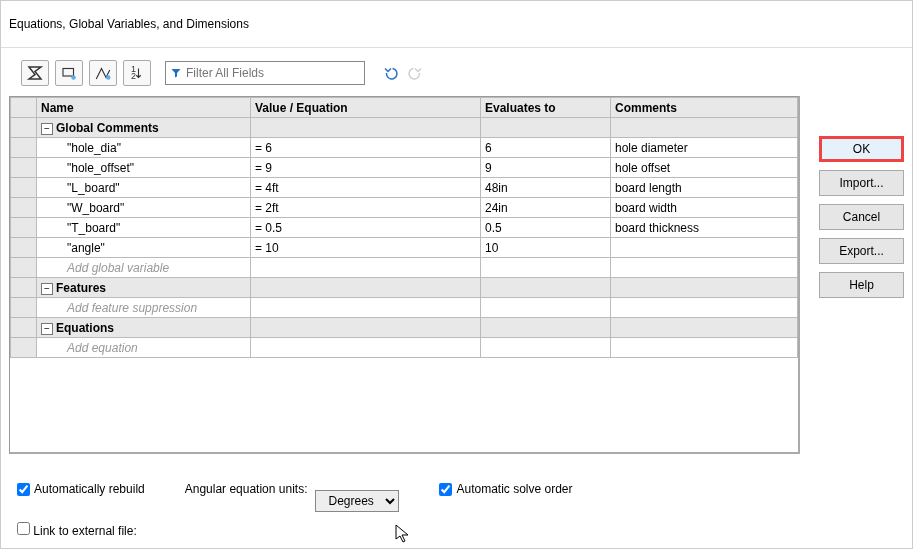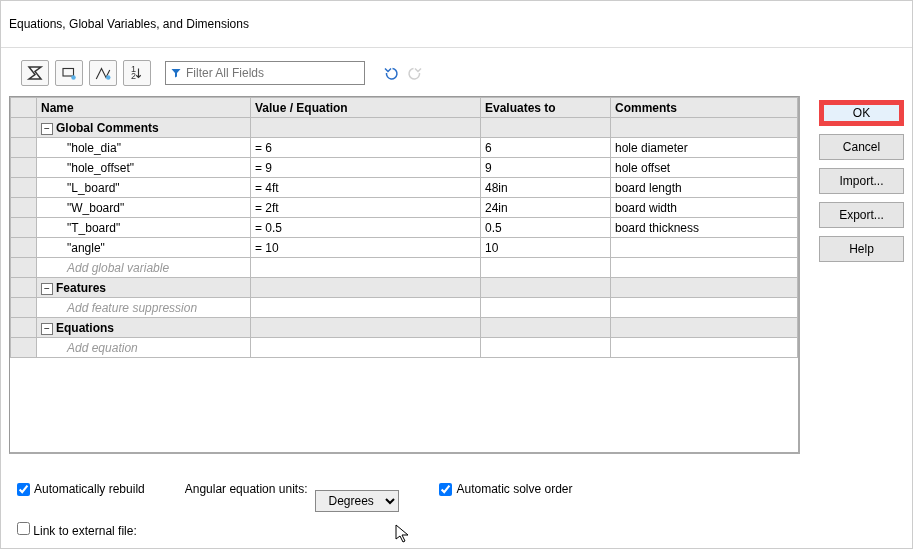--- a/index.html
+++ b/index.html
@@ -148,22 +148,23 @@
       gap: 8px;
       padding-top: 4px;
     }
     .side-buttons button {
       height: 26px;
       border: 1px solid #aaa;
       background: #e6e6e6;
       cursor: default;
     }
     .side-buttons button.ok {
-      border: 5px solid #ef4444;
+      border: 3px solid #ef4444;
       background: #e5f1fb;
+      margin-top: 36px;
     }
     .bottom-bar {
       display: flex;
       align-items: center;
       gap: 40px;
       padding: 12px 8px 10px 8px;
       border-top: none;
     }
     .bottom-bar label {
       display: inline-flex;
@@ -369,22 +370,22 @@
     <div class="second-bottom">
       <label>
         <input type="checkbox" style="">
         <span>Link to external file:</span>
       </label>
     </div>
   </div>
 
   <div class="side-buttons">
     <button class="ok">OK</button>
+    <button>Import...</button>
     <button>Cancel</button>
-    <button>Import...</button>
     <button>Export...</button>
     <button>Help</button>
   </div>
 </div>
 
 <svg class="cursor-svg" width="16" height="20" viewBox="0 0 16 20">
   <path d="M1 1 L1 15 L5 12 L8 18 L10 17 L7 11 L13 11 Z" fill="#fff" stroke="#000" stroke-width="1"></path>
 </svg>
 
 </body></html>

